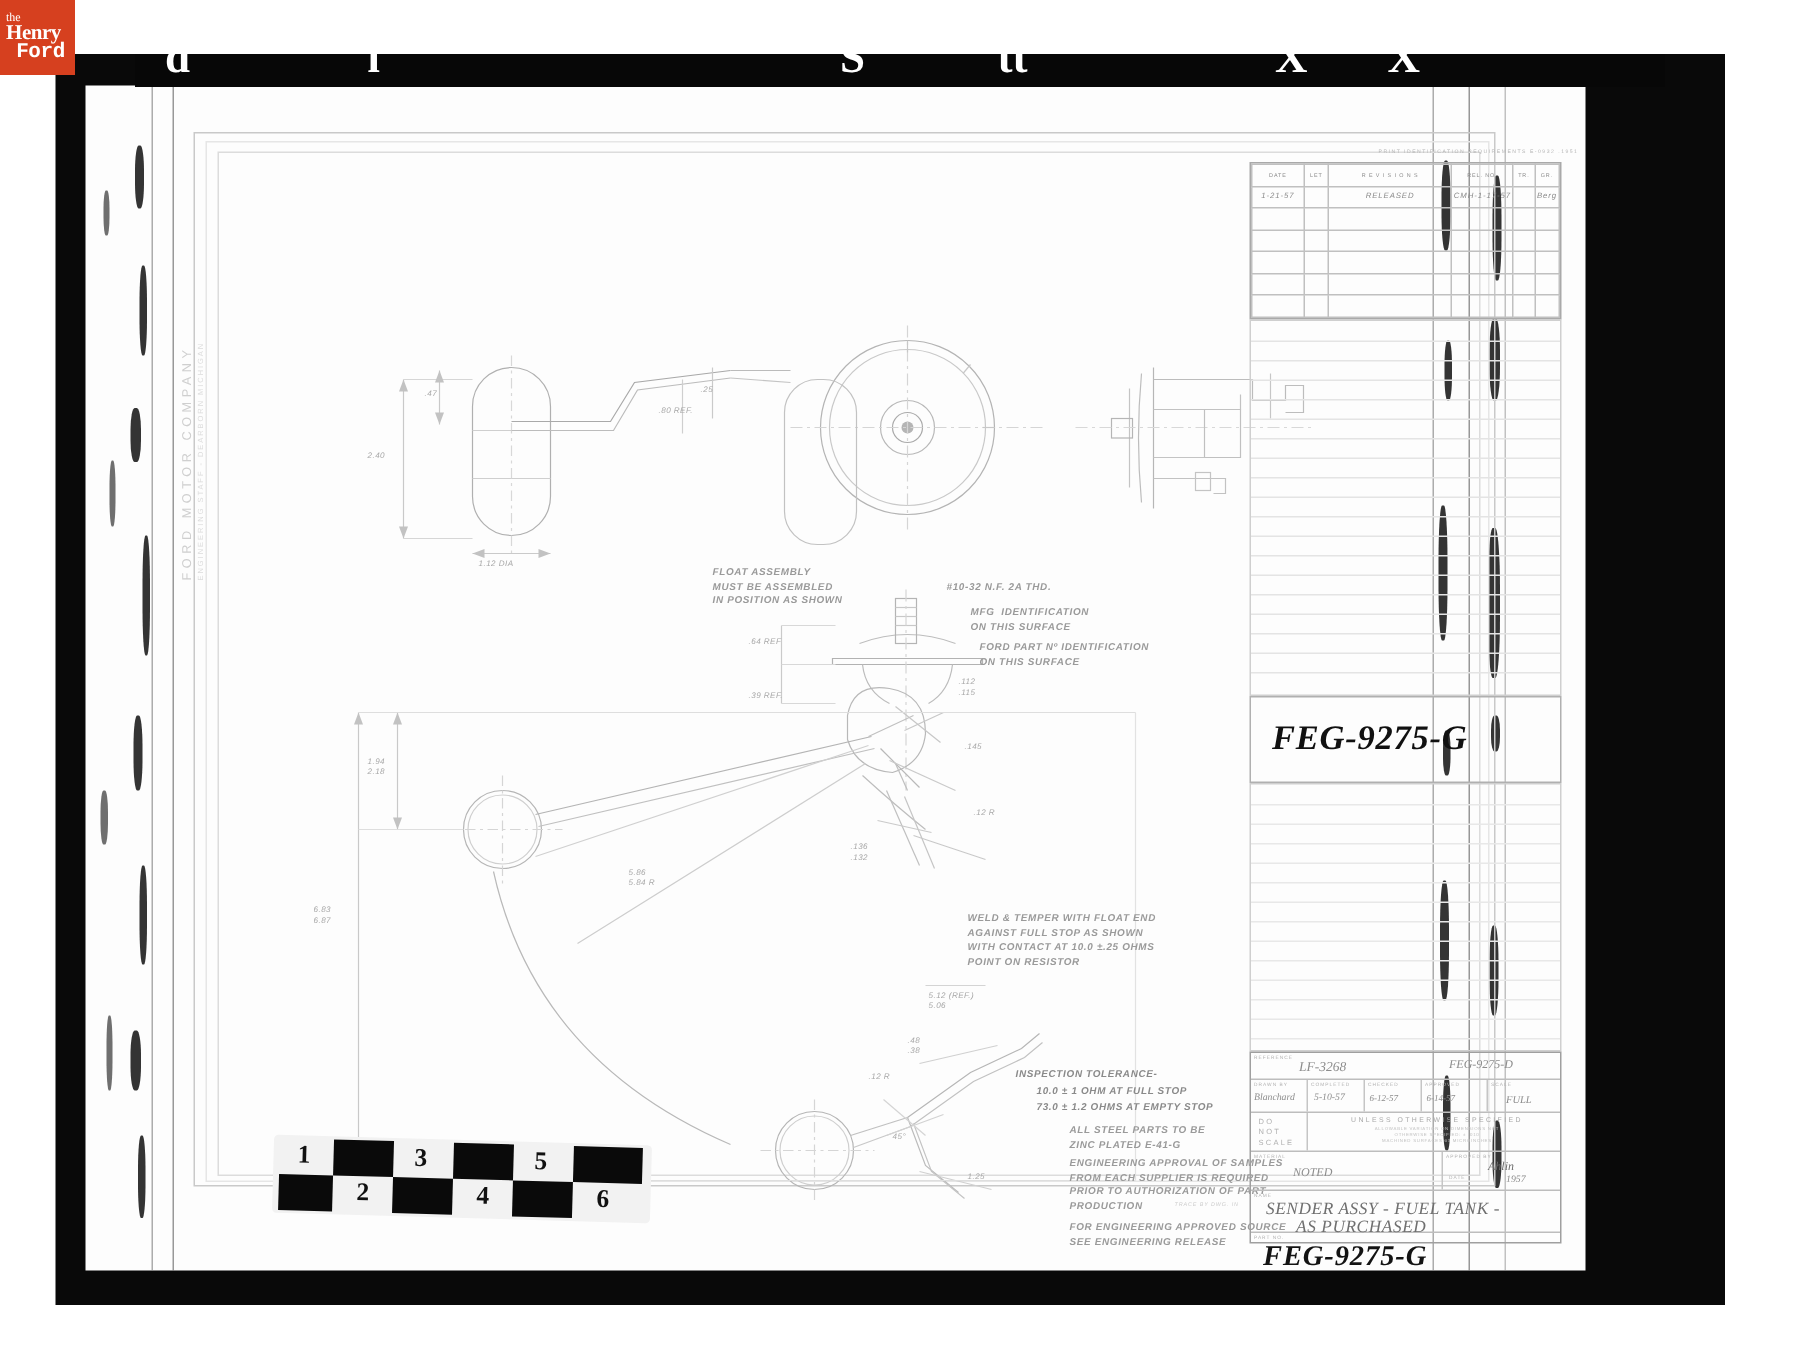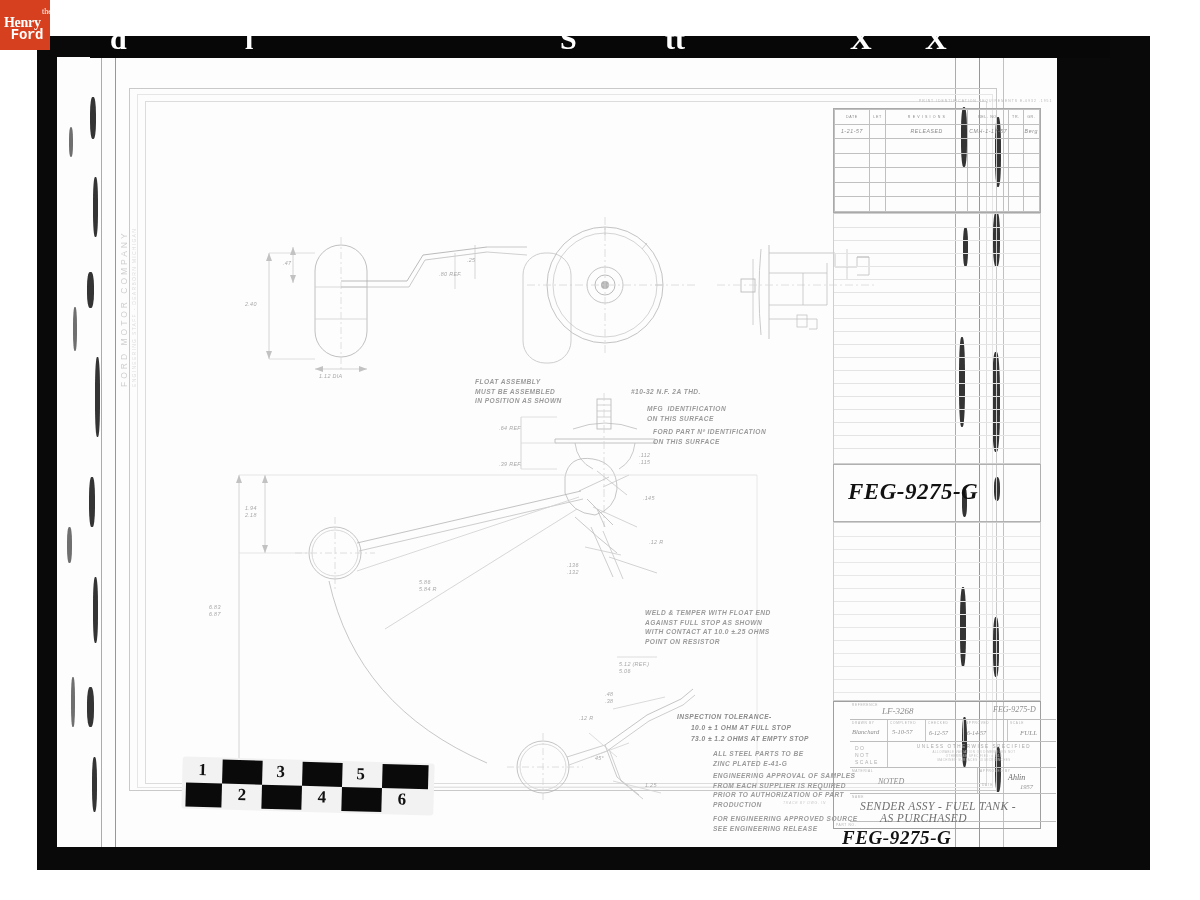--- a/index.html
+++ b/index.html
@@ -13,21 +13,21 @@
   
   #page{ position:absolute; inset:0; background:#ffffff; }
 
   
   #logo{
     position:absolute; left:0; top:0; width:50px; height:50px;
     background:#d6401f; z-index:40;
     display:flex; flex-direction:column; justify-content:center;
     padding-left:4px;
   }
-  #logo .l1{ color:#fff; font-size:8px; font-family:Liberation Serif, serif; line-height:8px;margin-left:38px; }
+  #logo .l1{ color:#fff; font-size:8px; font-family:Liberation Serif, serif; line-height:8px; }
   #logo .l2{ color:#fff; font-size:14px; font-weight:bold; font-family:"Liberation Serif",serif; line-height:13px; letter-spacing:-.3px;}
   #logo .l3{ color:#fff; font-size:14px; font-weight:bold; font-family:Liberation Mono, monospace; line-height:13px; letter-spacing:-.3px;text-align:center;}
 
   
   #filmframe{
     position:absolute; left:37px; top:36px; width:1113px; height:834px;
     background:#090909;
   }
   
   #topbar{
@@ -104,21 +104,21 @@
   }
 
   
   #rulecol{ left:0; top:119px; width:208px; height:251px; border:1px solid #cfcfcf; }
   #rulecol .rl{ position:absolute; left:0; width:100%; height:1px; background:#e4e4e4; }
   #rulecol2{ left:0; top:428px; width:208px; height:179px; border:1px solid #cfcfcf; }
   #rulecol2 .rl{ position:absolute; left:0; width:100%; height:1px; background:#e8e8e8; }
 
   
   #titleblk{ left:0; top:607px; width:208px; height:128px; border:1px solid #9f9f9f; }
-  .tbrow{ position:absolute; left:16px; width:100%; border-bottom:1px solid #bdbdbd; }
+  .tbrow{ position:absolute; left:0; width:100%; border-bottom:1px solid #bdbdbd; }
   .tblab{ position:absolute; font-size:3.2px; color:#b3b3b3; letter-spacing:.7px; left:2px; top:1px;}
   .tbval{ position:absolute; font-family:"Liberation Serif",serif; font-style:italic; color:#8d8d8d; }
   .tbcell{ position:absolute; height:100%; border-right:1px solid #c5c5c5; }
 
   
   #nameval{
     position:absolute; left:10px; top:6px; font-size:11.5px; font-style:italic;
     color:#6f6f6f; font-family:"Liberation Serif",serif; letter-spacing:.4px; white-space:nowrap;
   }
   #nameval2{
@@ -511,21 +511,21 @@
         <div class="rl" style="top:143px"></div>
           <div class="rl" style="top:156px"></div>
         <div class="rl" style="top:169px"></div>
       </div>
 
       <div class="blk" id="titleblk">
 
         <div class="tbrow" style="top:0;height:18px;">
           <span class="tblab">REFERENCE</span>
           <span class="tbval" style="left:32px;top:4px;font-size:9px;">LF-3268</span>
-          <span class="tbval" style="left:132px;top:3px;font-size:8px;margin-left:11px;">FEG-9275-D</span>
+          <span class="tbval" style="left:132px;top:3px;font-size:8px;">FEG-9275-D</span>
         </div>
 
         <div class="tbrow" style="top:18px;height:22px;text-align:right;">
           <div class="tbcell" style="left:0;width:38px;">
             <span class="tblab">DRAWN BY</span>
             <span class="tbval hand" style="left:2px;top:8px;font-size:6.5px;">Blanchard</span>
           </div>
           <div class="tbcell" style="left:38px;width:38px;">
             <span class="tblab">COMPLETED</span>
             <span class="tbval hand" style="left:4px;top:8px;font-size:6.5px;">5-10-57</span>

